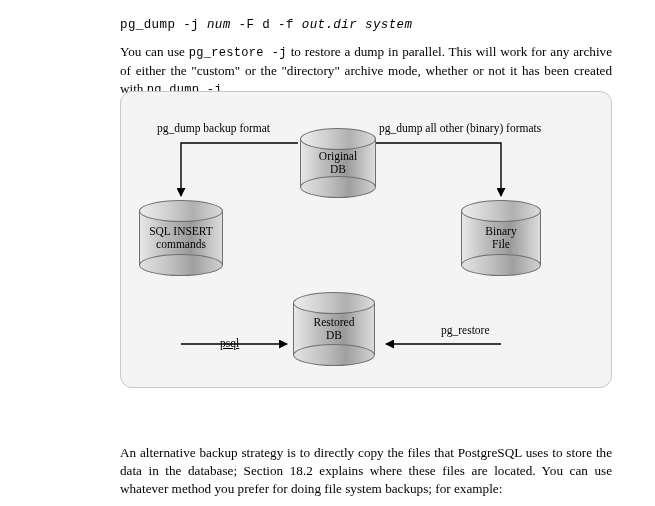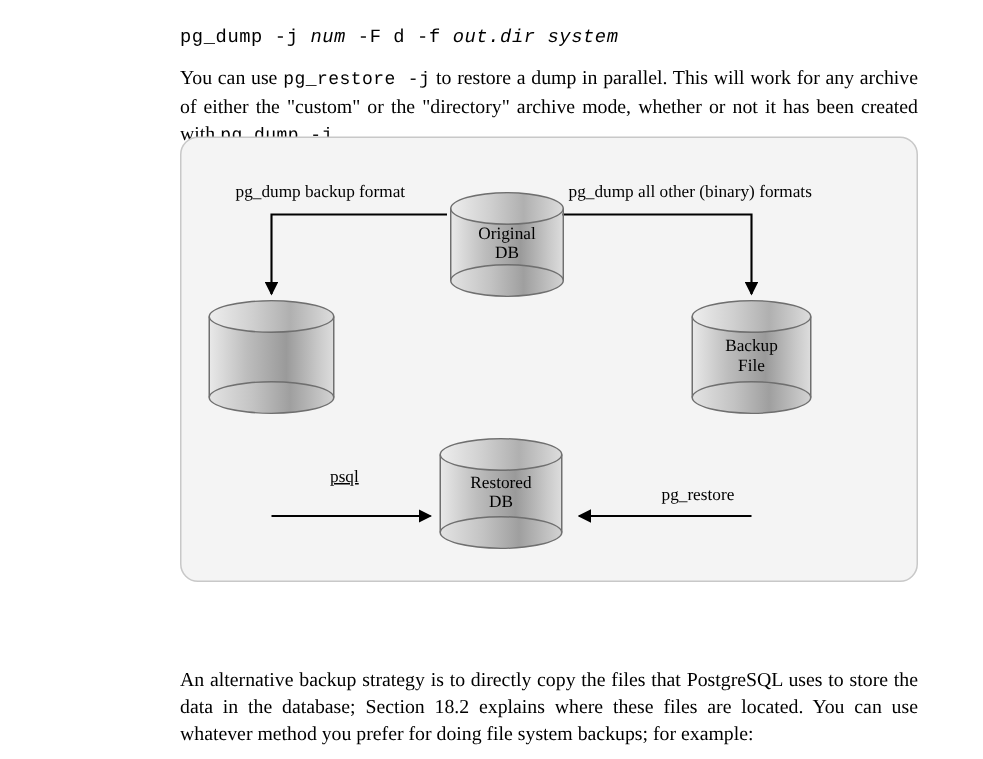--- a/index.html
+++ b/index.html
@@ -194,45 +194,49 @@
         <div class="label">
           <div>Original</div>
           <div>DB</div>
         </div>
       </div>
 
       <div class="cyl" style="left:18px; top:108px; width:84px; height:76px;">
         <div class="body"></div>
         <div class="bottom"></div>
         <div class="top"></div>
+        <div class="label">
+          <div>SQL INSERT</div>
+          <div>commands</div>
+        </div>
       </div>
 
       <div class="cyl" style="left:340px; top:108px; width:80px; height:76px;">
         <div class="body"></div>
         <div class="bottom"></div>
         <div class="top"></div>
         <div class="label">
-          <div>Backup</div>
+          <div>Binary</div>
           <div>File</div>
         </div>
       </div>
 
       <div class="cyl" style="left:172px; top:200px; width:82px; height:74px;">
         <div class="body"></div>
         <div class="bottom"></div>
         <div class="top"></div>
         <div class="label">
           <div>Restored</div>
           <div>DB</div>
         </div>
       </div>
 
       <div class="edge-label" style="left:36px; top:30px;">pg_dump backup format</div>
       <div class="edge-label" style="left:258px; top:30px;">pg_dump all other (binary) formats</div>
-      <div class="edge-label" style="left:99px; top:220px;text-decoration:underline;">psql</div>
+      <div class="edge-label" style="left:99px; top:245px;text-decoration:underline;">psql</div>
       <div class="edge-label" style="left:280px; top:232px;padding-left:40px;">pg_restore</div>
 
     </div>
   </div>
 
 
   <div class="para2">An alternative backup strategy is to directly copy the files that PostgreSQL uses to store the data in the database; Section 18.2 explains where these files are located. You can use whatever method you prefer for doing file system backups; for example:</div>
 
 </div>
 

